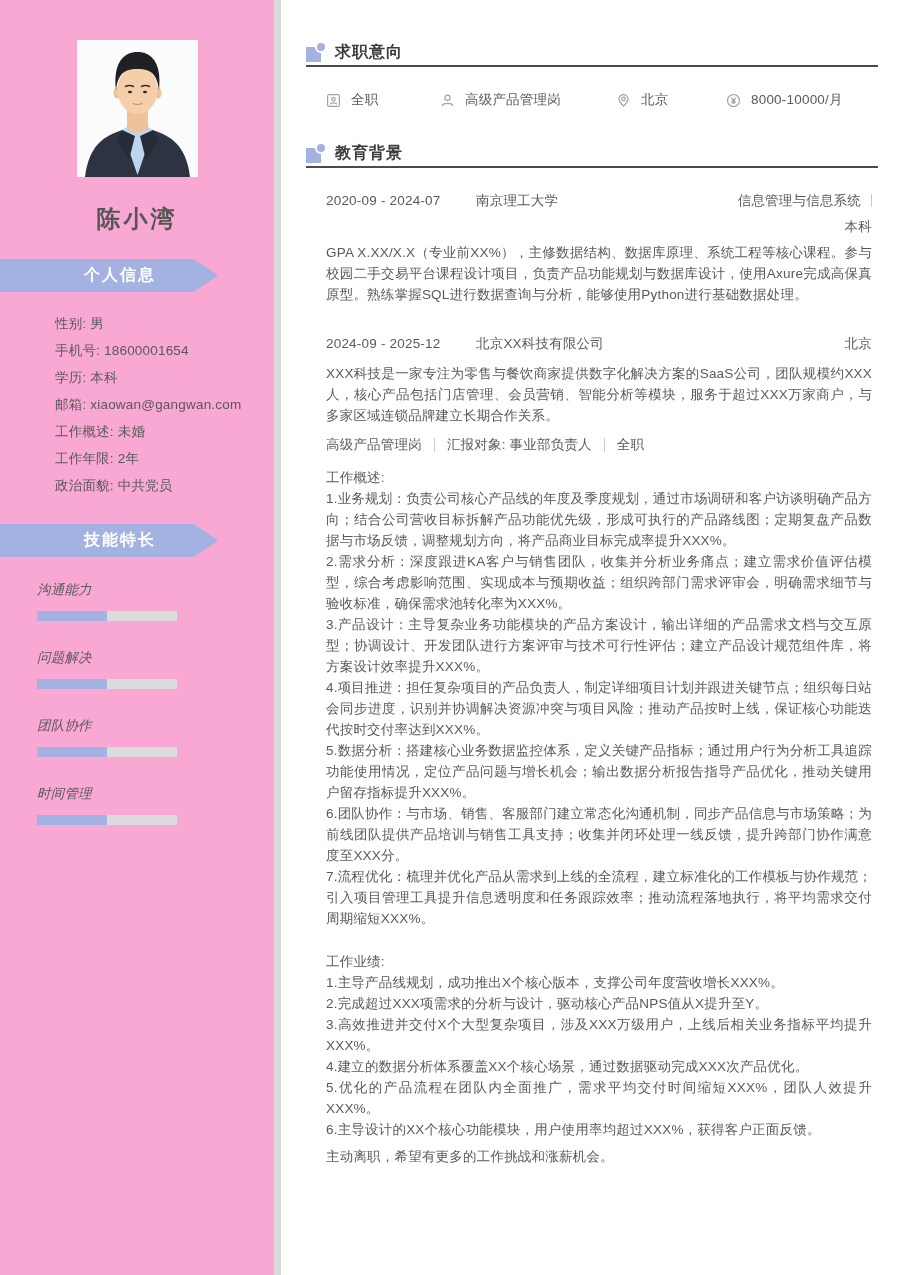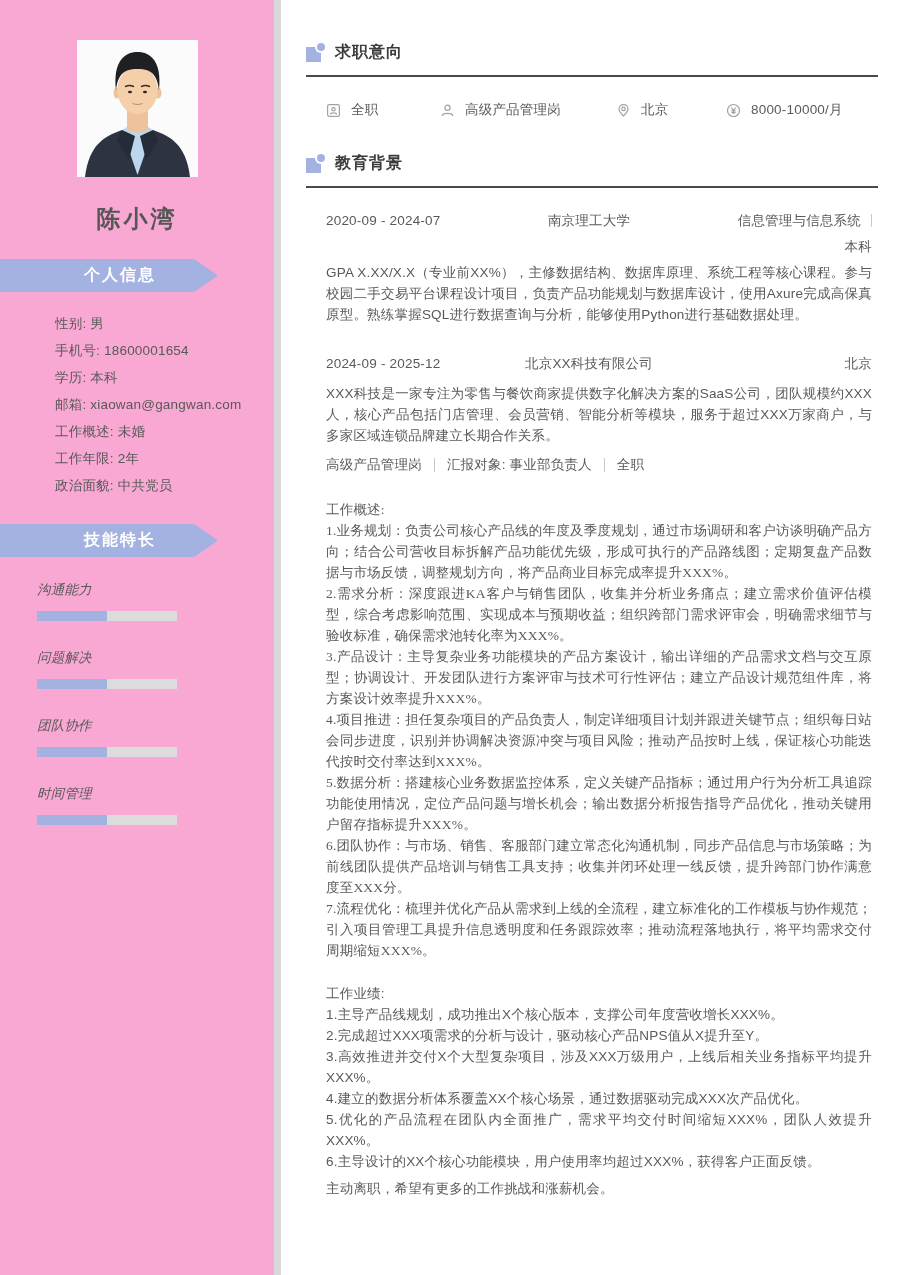--- a/index.html
+++ b/index.html
@@ -37,54 +37,54 @@
   .skill-bar{width:140px; height:10px; background:var(--track);}
   .skill-fill{height:10px; background:var(--accent);}
 
   
   .v-divider{width:7px; flex:0 0 7px; background:var(--divider); height:1275px;}
 
   
   .main{margin-left:25px; width:572px; padding-top:42px;}
   .sec-header{
     display:flex; align-items:center; gap:10px;
-    padding-bottom:12px; border-bottom:2px solid var(--rule);
+    padding-bottom:2px; border-bottom:2px solid var(--rule);
   }
   .sec-icon{position:relative; width:19px; height:18px; flex:0 0 19px;}
   .sec-icon .sq{position:absolute; left:0; bottom:0; width:15px; height:15px; background:var(--accent);}
   .sec-icon .dot{position:absolute; right:0; top:-1px; width:8px; height:8px; border-radius:50%;
                  background:var(--accent); box-shadow:0 0 0 2px #fff;}
   .sec-title{font-size:16px; font-weight:700; color:var(--title); letter-spacing:1px;}
 
   .inner{padding-left:20px; padding-right:6px;}
 
   
   .intent-row{display:flex; margin-top:24px;}
   .intent-row.second{margin-top:23px;}
   .intent-item{display:flex; align-items:center; gap:10px;}
   .intent-item .txt{white-space:nowrap;}
   .intent-item svg{display:block;}
   .w1{width:114px;} .w2{width:176px;} .w3{width:110px;} .w4{flex:1;}
 
   
   .meta-row{display:grid; grid-template-columns:150px 1fr 170px; margin-top:20px; line-height:26px;}
-  .meta-center{text-align:center;}
+  .meta-center{}
   .meta-right{text-align:right;}
   .degree{display:block;}
   .para{margin-top:2px; line-height:21px; color:var(--text); text-align:justify;}
   .prewrap{white-space:pre-line;}
 
   .sec-edu{margin-top:34px;}
   .sec-work{margin-top:26px;}
 
   .company-intro{margin-top:6px;}
   .position-row{display:flex; align-items:center; margin-top:8px; line-height:21px;}
   .vsep{display:inline-block; width:1px; height:14px; background:#c9c9c9; margin:0 12px; flex:0 0 1px;}
   .edu-sep{display:inline-block; width:1px; height:13px; background:#c9c9c9; margin-left:10px; vertical-align:-2px;}
-  .work-desc{margin-top:24px;font-family:Liberation Serif, serif;}
+  .work-desc{margin-top:12px;}
   .achievements{margin-top:22px;}
   .leave{margin-top:6px; line-height:21px;}
 </style>
 </head>
 <body>
 
 <div class="page">
 
   <aside class="sidebar">
 

